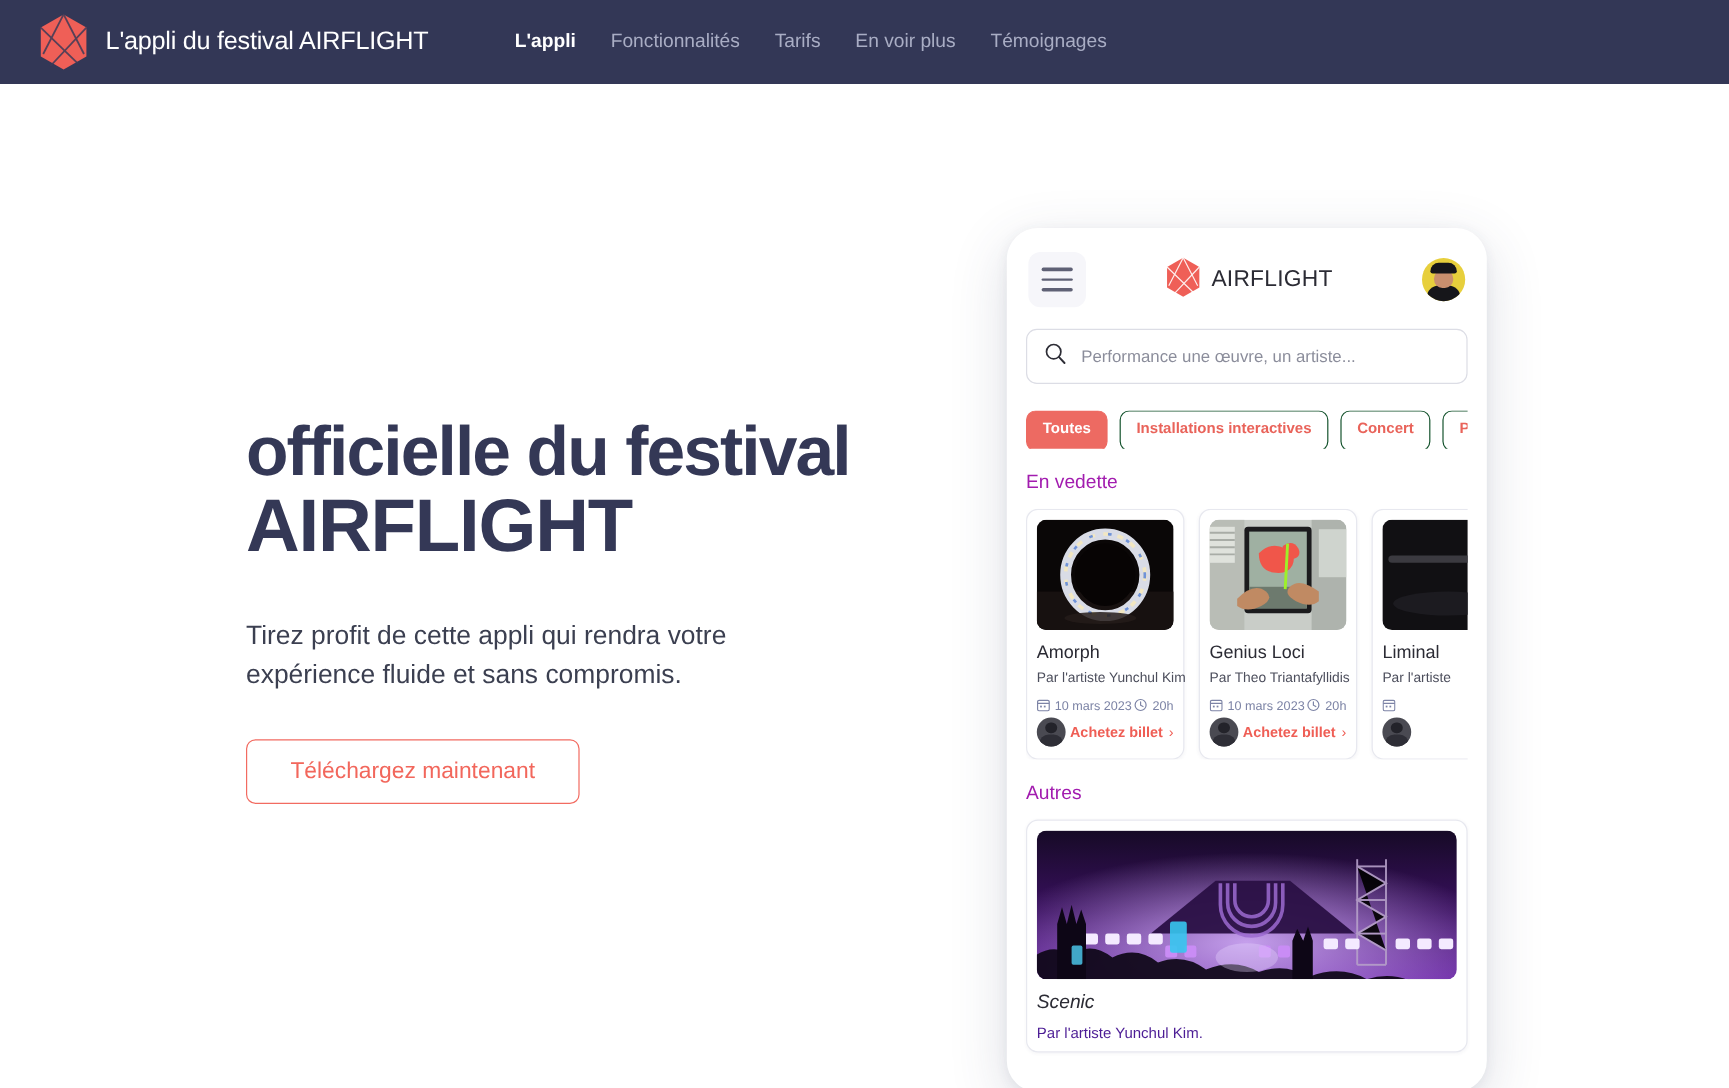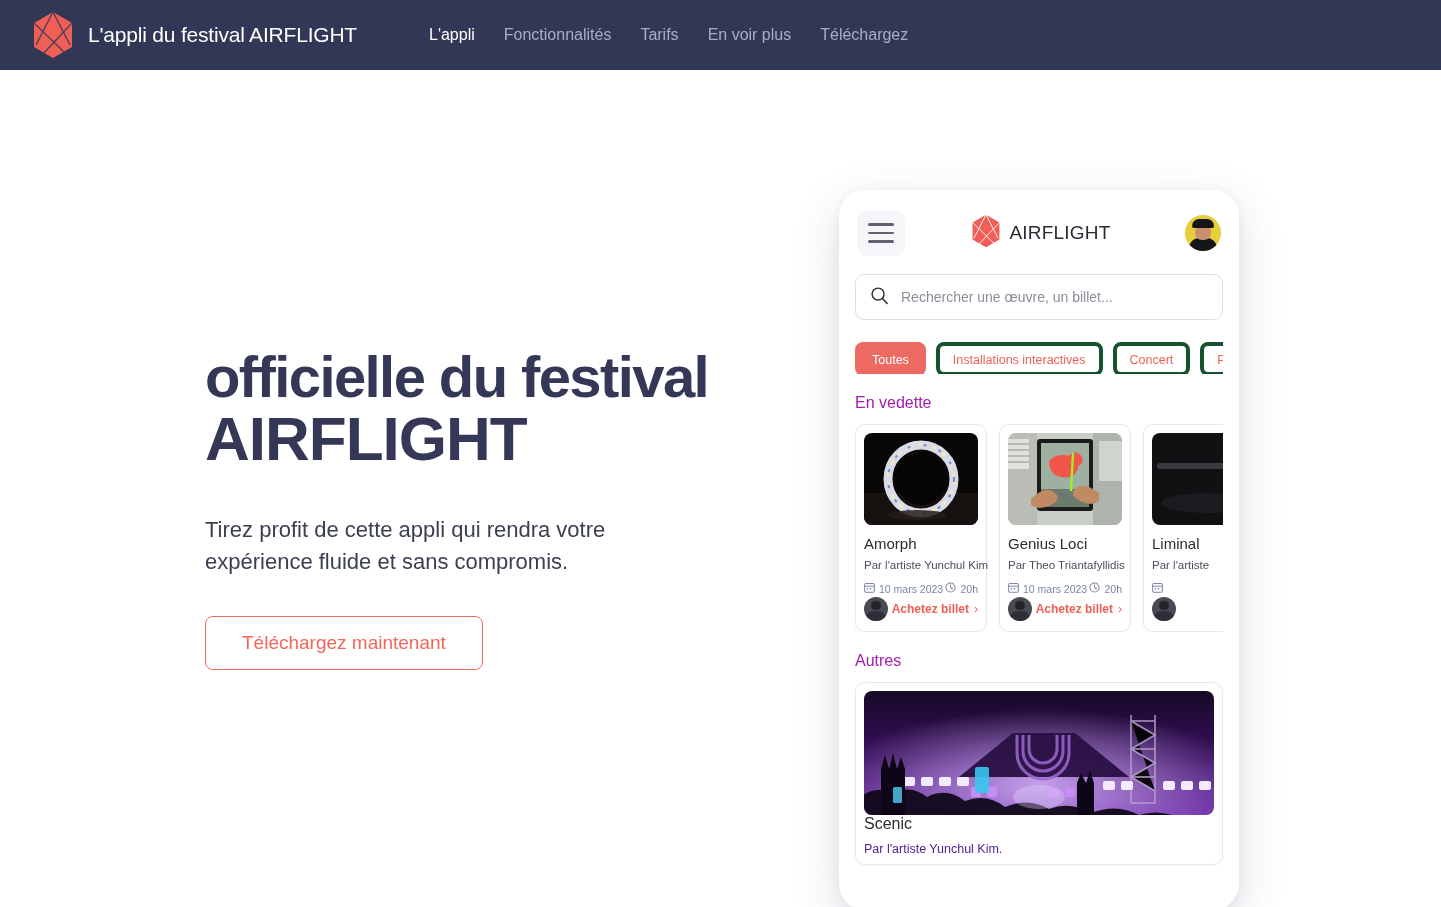--- a/index.html
+++ b/index.html
@@ -33,21 +33,21 @@
     gap: 29px;
     margin-left: 72px;
   }
   .nav-link {
     font-size: 16px;
     color: #a9adc4;
     text-decoration: none;
     white-space: nowrap;
     cursor: pointer;
   }
-  .nav-link.active { color: #ffffff; }
+  .nav-link.active { color: #ffffff; font-weight: bold; }
 
   
   .hexlogo { display: block; }
 
   
   .stage { position: relative; width: 1441px; height: 837px; background:#fff; }
 
   .hero {
     position: absolute;
     left: 205px;
@@ -173,31 +173,32 @@
 
   
   .chips {
     margin-top: 22px;
     display: flex;
     gap: 10px;
     overflow: hidden;
     height: 32px;
   }
   .chip {
-    border: 4px solid #14532d;
+    border: 1px solid #14532d;
     color: #e9635a;
     background: #fff;
     border-radius: 8px;
     font-size: 12.5px;
     padding: 0 13px;
     height: 34px;
     line-height: 28px;
     white-space: nowrap;
     flex: none;
     cursor: pointer;
+    font-weight: bold;
   }
   .chip.active {
     background: #ed6a62;
     border-color: #ed6a62;
     color: #ffffff;
   }
 
   .section-title {
     margin-top: 20px;
     font-size: 16px;
@@ -278,21 +279,21 @@
     padding: 8px;
     box-shadow: 0 1px 3px rgba(60,66,100,0.05);
     cursor: pointer;
   }
   .wide-img {
     width: 100%; height: 124px;
     border-radius: 8px;
     overflow: hidden;
     position: relative;
   }
-  .wide-title { font-size: 16px; color:#2b2b34; }
+  .wide-title { margin-top: 11px; font-size: 16px; color:#2b2b34;font-style:italic; }
   .wide-sub { margin-top: 9px; font-size: 12.5px; color:#4c1d95; }
 </style>
 </head>
 <body>
 
 <div class="navbar">
   <div class="brand">
     <span>
       <svg class="hexlogo" width="42" height="48" viewBox="0 0 42 48">
         <polygon points="21,1 40,12 40,36 21,47 2,36 2,12" fill="#ef5f57"></polygon>
@@ -305,21 +306,21 @@
       </svg>
     </span>
     <span class="brand-title">L'appli du festival AIRFLIGHT</span>
   </div>
 
   <div class="nav-links">
     <a class="nav-link active">L'appli</a>
     <a class="nav-link">Fonctionnalités</a>
     <a class="nav-link">Tarifs</a>
     <a class="nav-link">En voir plus</a>
-    <a class="nav-link">Téléchargez</a>
+    <a class="nav-link">Témoignages</a>
   </div>
 </div>
 
 <div class="stage">
 
   <div class="hero">
     <h1>
       <br>
       <span>officielle du festival</span>
       <span class="strong">AIRFLIGHT</span>
@@ -357,21 +358,21 @@
       </div>
     </div>
 
     <div class="search">
       <span>
         <svg width="19" height="19" viewBox="0 0 20 20">
           <circle cx="8.5" cy="8.5" r="6.3" fill="none" stroke="#2d2d36" stroke-width="1.5"></circle>
           <line x1="13.2" y1="13.2" x2="18" y2="18.4" stroke="#2d2d36" stroke-width="1.7" stroke-linecap="round"></line>
         </svg>
       </span>
-      <span class="search-ph">Rechercher une œuvre, un billet...</span>
+      <span class="search-ph">Performance une œuvre, un artiste...</span>
     </div>
 
     <div class="chips">
       <div class="chip active">Toutes</div>
       <div class="chip">Installations interactives</div>
       <div class="chip">Concert</div>
       <div class="chip">Performance</div>
     </div>
 
     <div class="section-title">En vedette</div>

